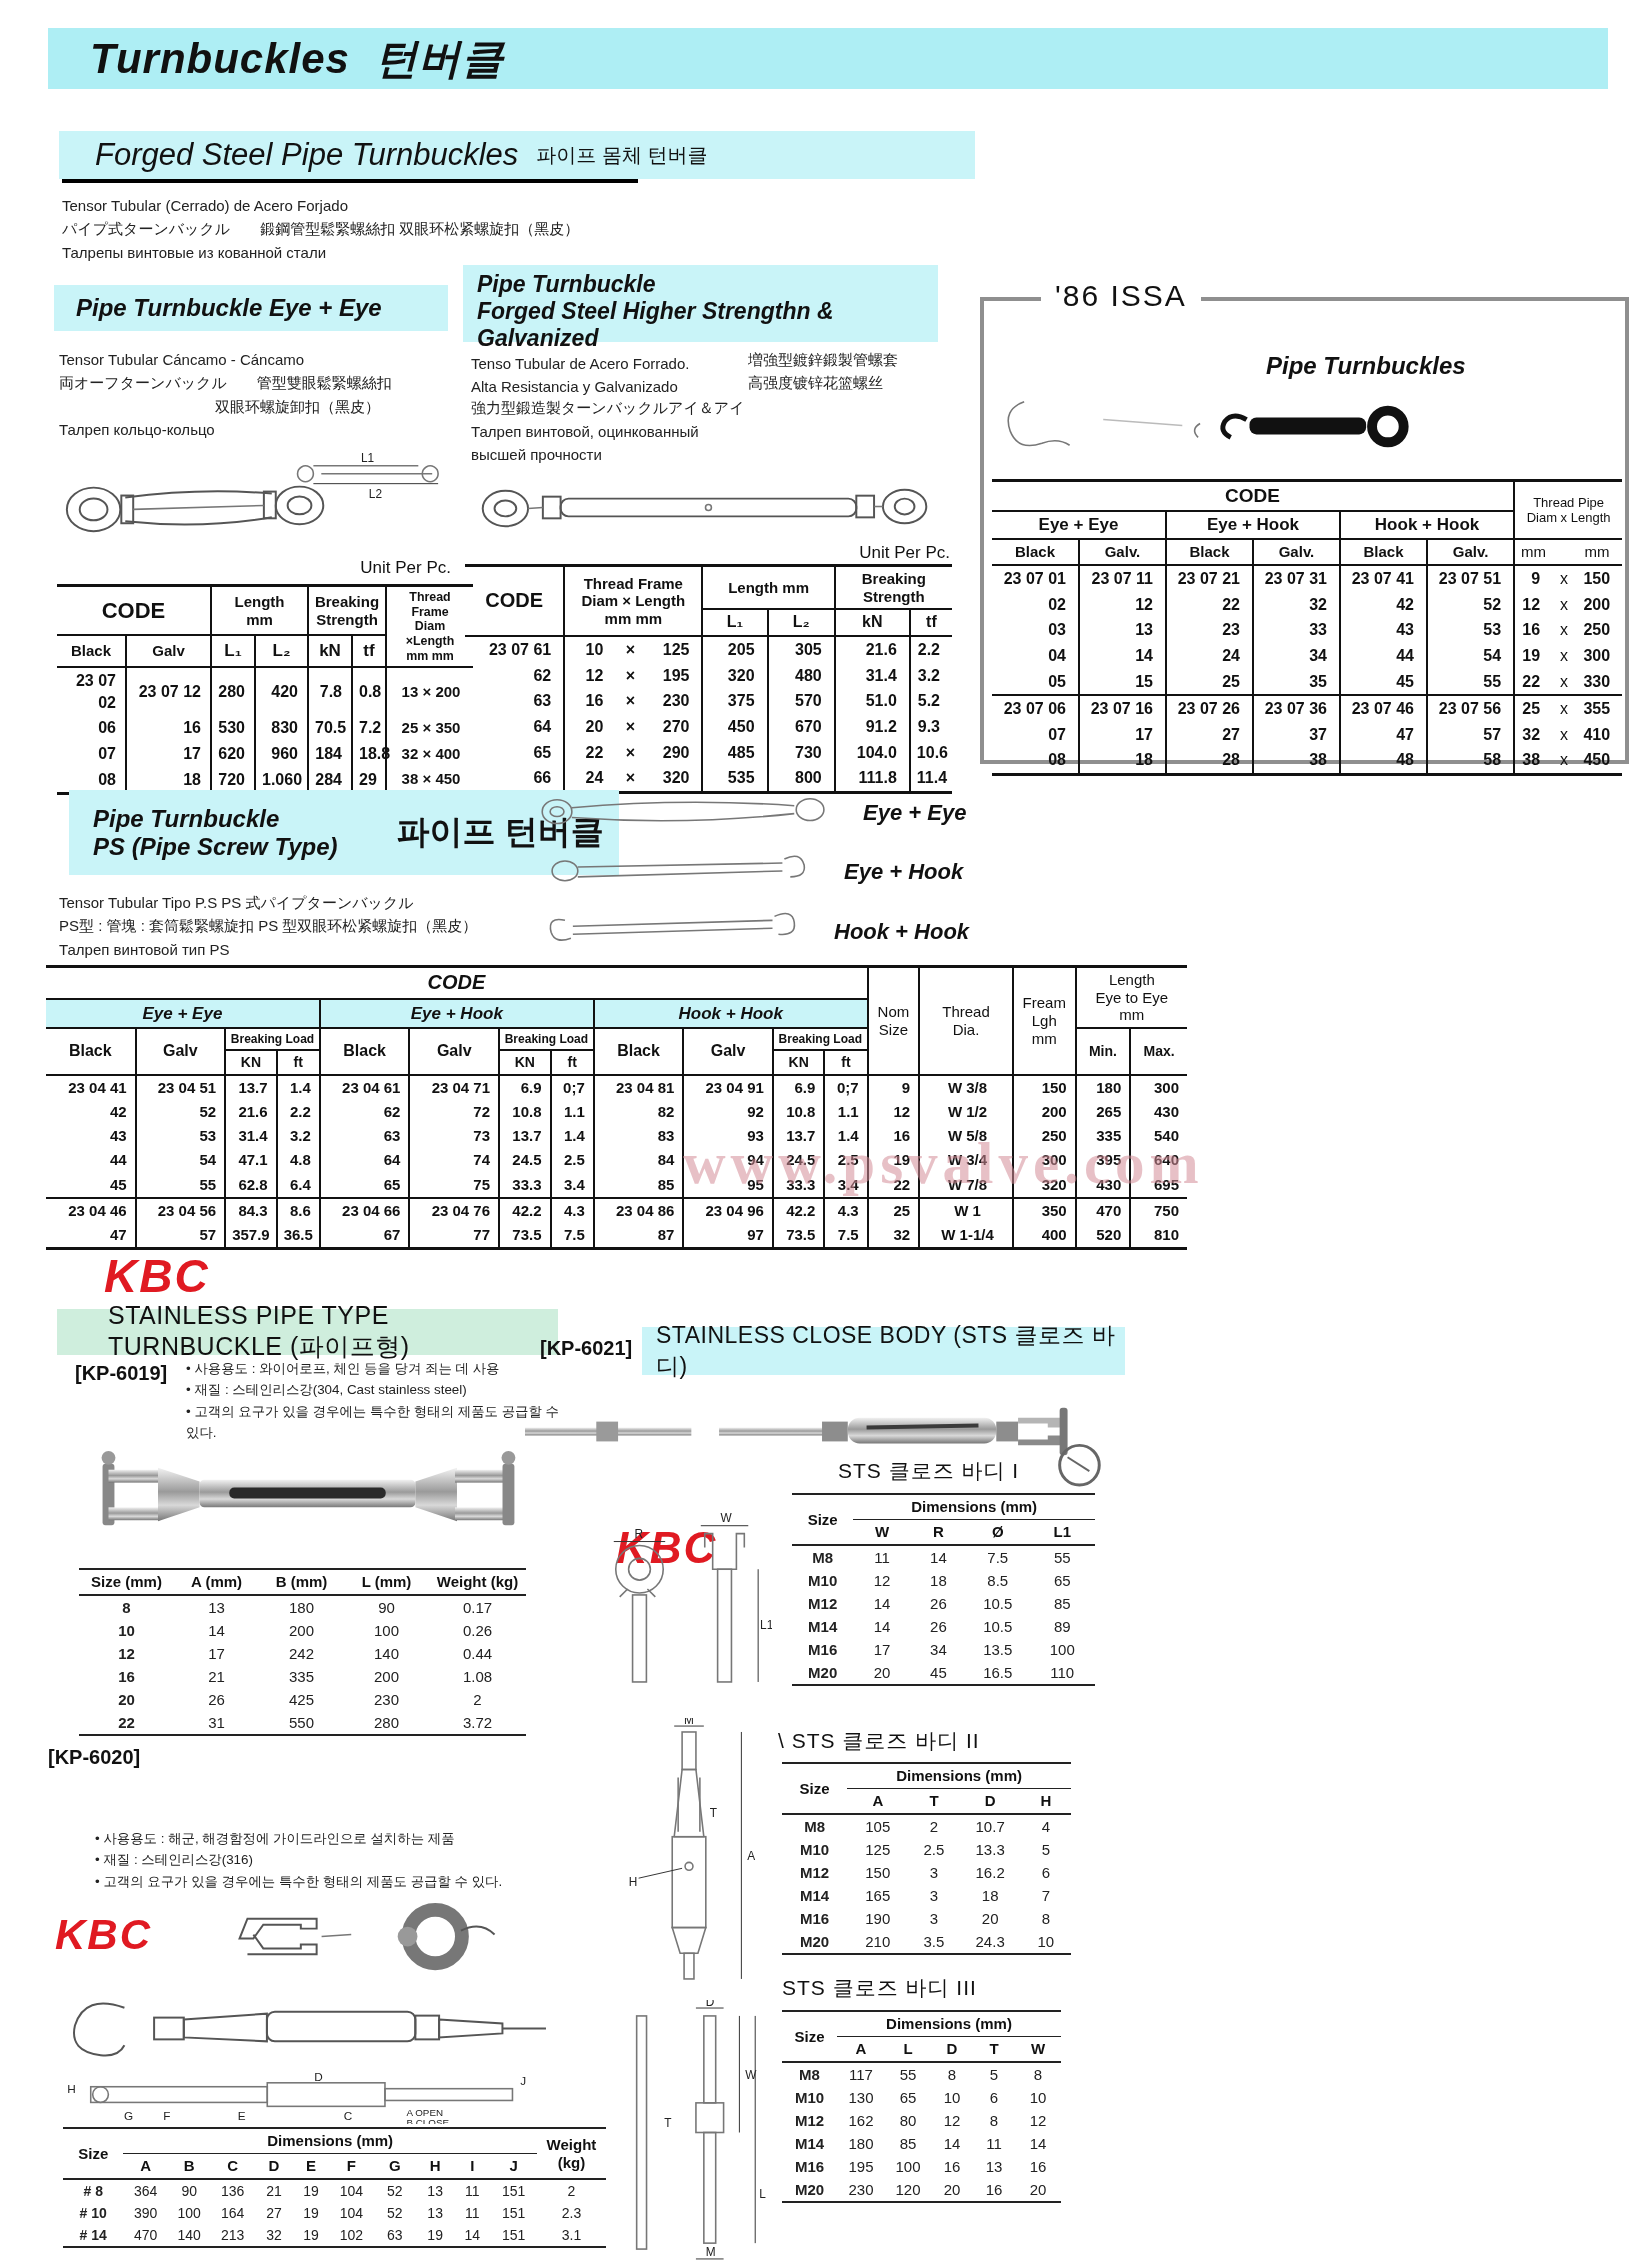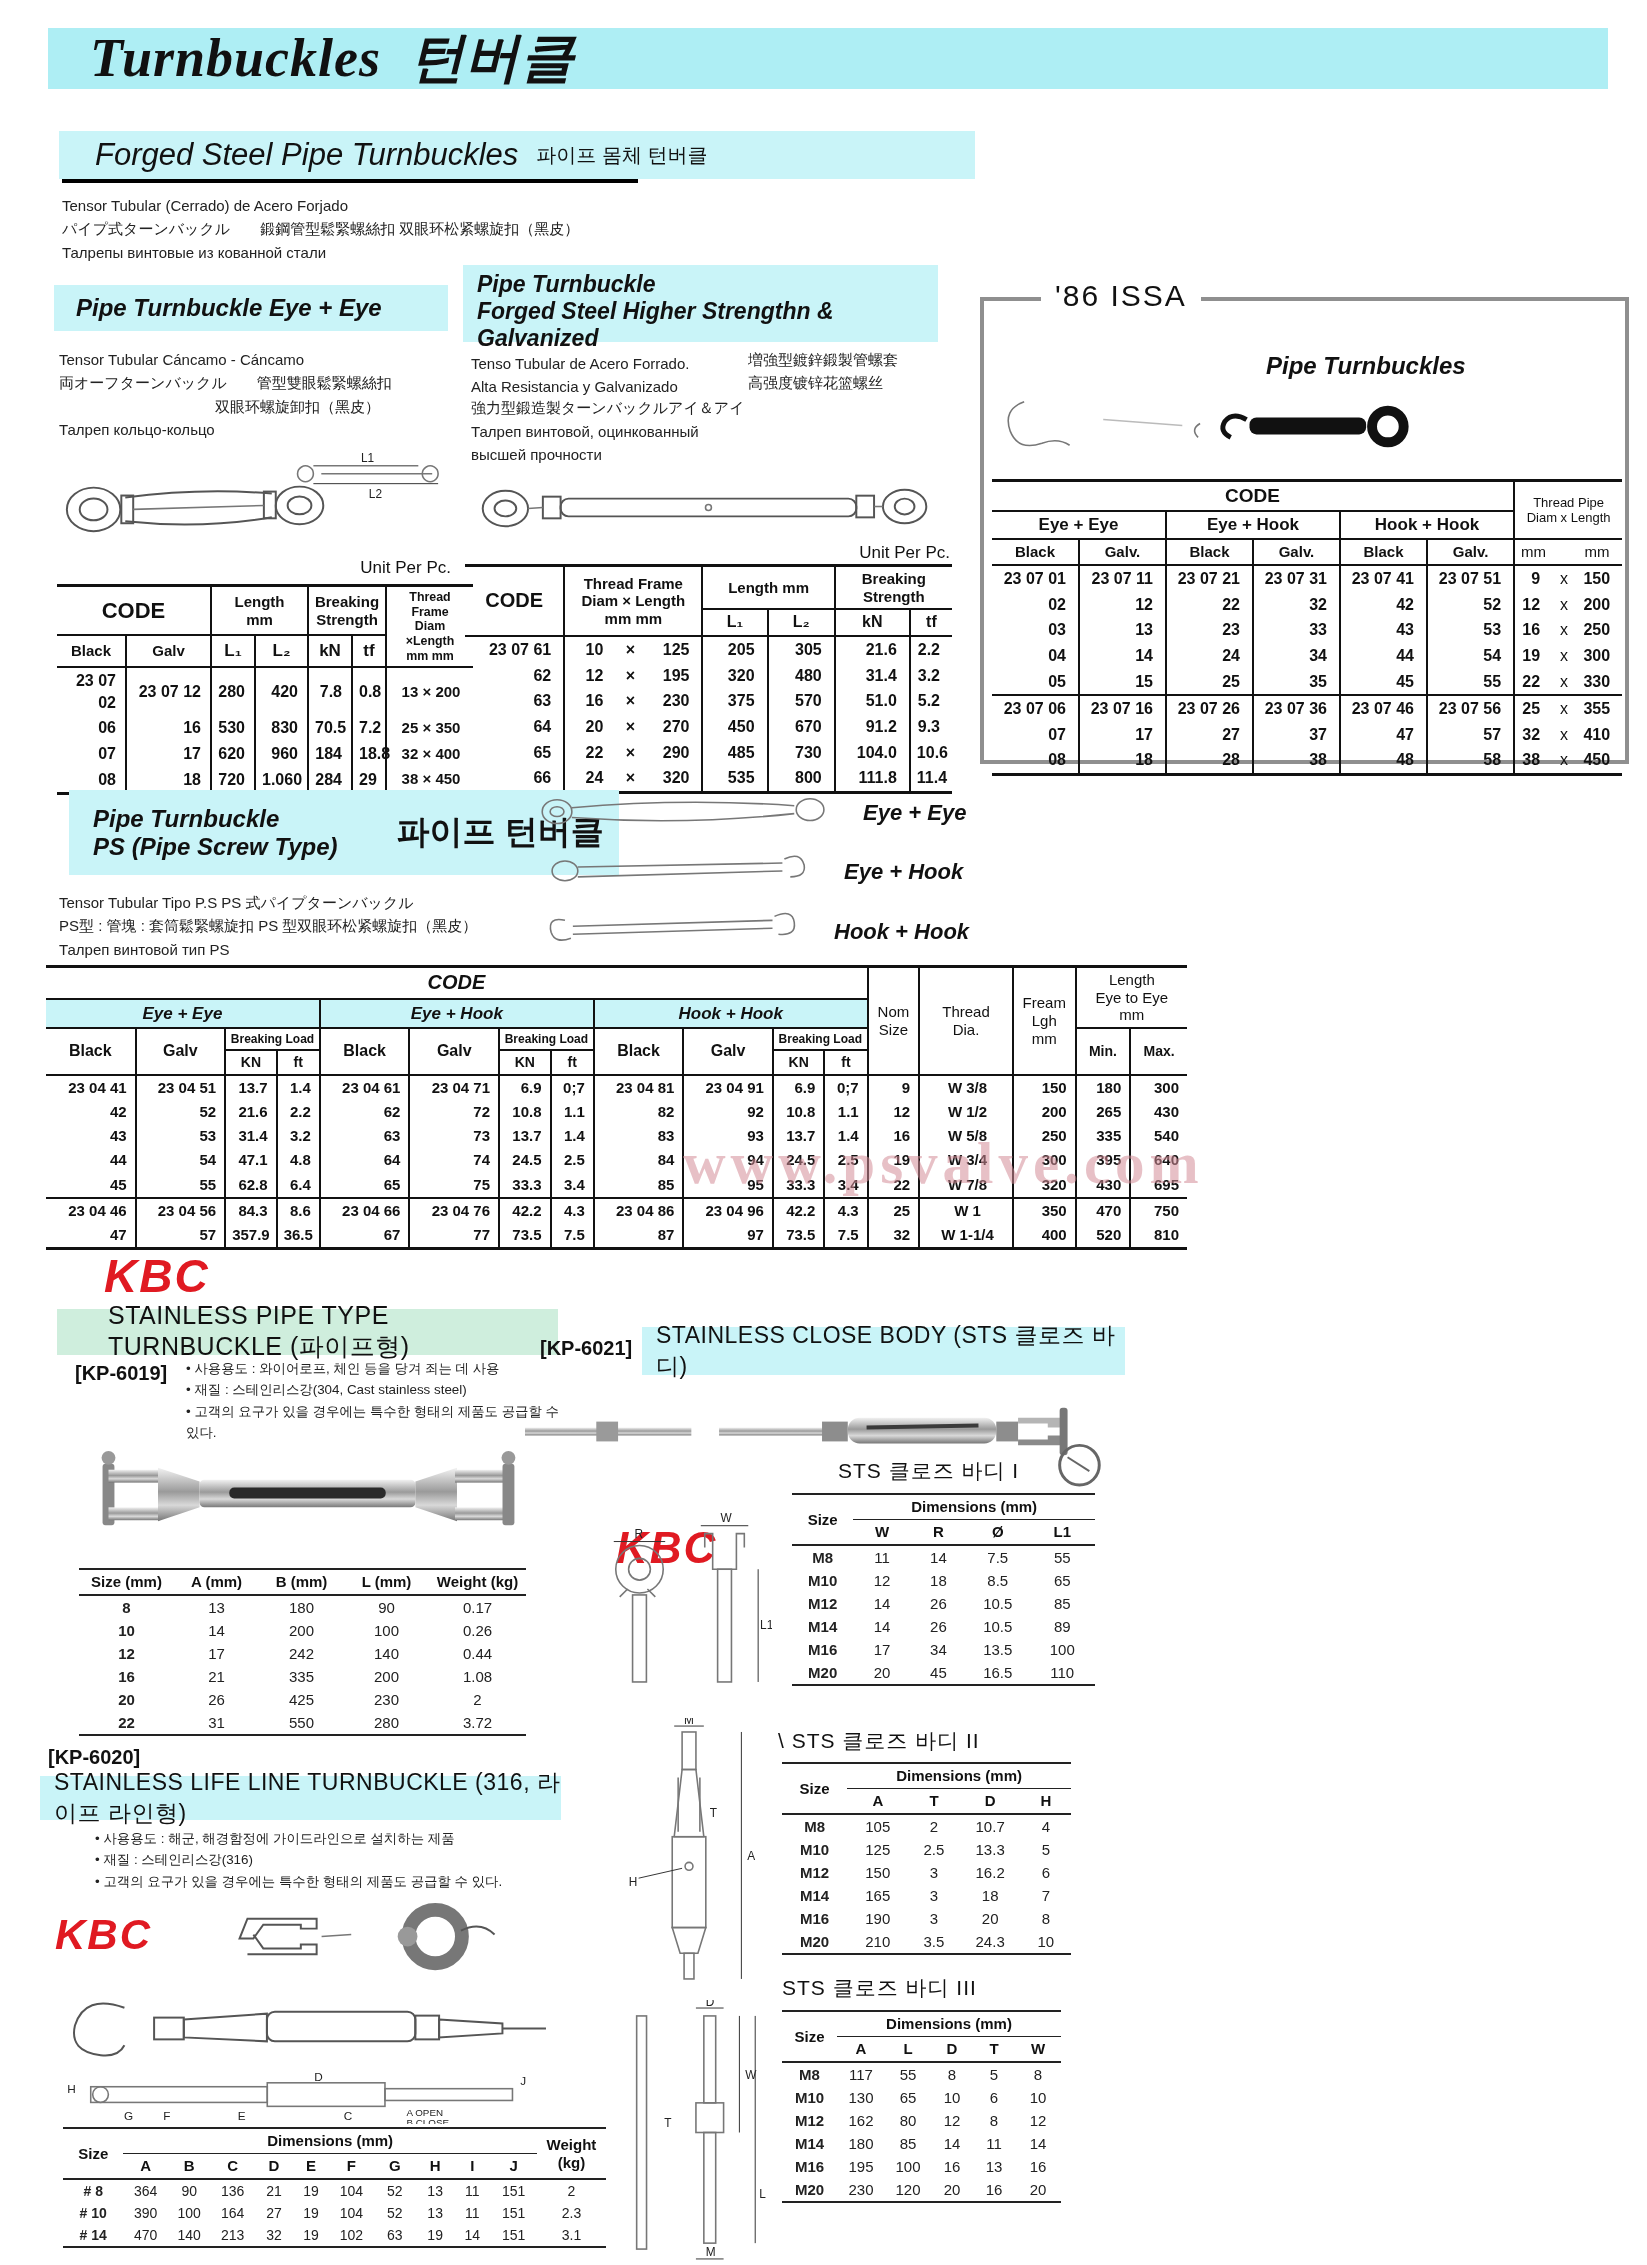--- a/index.html
+++ b/index.html
@@ -12,21 +12,21 @@
   *{margin:0;padding:0;box-sizing:border-box;}
   body{font-family:"Liberation Sans",sans-serif;color:var(--ink);background:#fff;}
   .page{position:relative;width:1647px;height:2265px;background:#fff;overflow:hidden;}
   .abs{position:absolute;}
   .it{font-style:italic;}
   .b{font-weight:bold;}
   .ml{white-space:pre-line;}
   .cyan{background:var(--accent-cyan-light);}
   
   .banner{background:var(--accent-cyan);display:flex;align-items:center;padding-left:42px;}
-  .banner .t{font-size:54px;font-weight:bold;font-style:italic;letter-spacing:1px;font-family:Liberation Serif, serif;}
+  .banner .t{font-size:42px;font-weight:bold;font-style:italic;letter-spacing:1px;}
   .sec-band{background:var(--accent-cyan-light);display:flex;align-items:center;padding-left:36px;gap:18px;}
   .sec-band .en{font-size:31px;font-weight:normal;font-style:italic;}
   .sec-band .kr{font-size:20px;font-weight:normal;}
   .underline{background:#000;}
   .small-head{background:var(--accent-cyan-light);display:flex;align-items:center;padding-left:22px;}
   .small-head .t{font-size:24px;font-weight:bold;font-style:italic;}
   .desc{font-size:15px;line-height:1.55;color:#222;}
   .unit{font-size:17px;text-align:right;}
   
   table.scan{border-collapse:collapse;table-layout:fixed;border-top:3px solid #111;border-bottom:3px solid #111;}
@@ -776,23 +776,20 @@
           <td style="font-weight: bold;">22</td>
           <td>31</td>
           <td>550</td>
           <td>280</td>
           <td>3.72</td>
         </tr>
       </tbody>
   </table>
 
   <div class="abs kp-code" style="left:48px;top:1746px;">[KP-6020]</div>
-  <div class="abs cyan-band2" style="left:40px;top:1776px;width:521px;height:44px;">
-    <span class="t">STAINLESS LIFE LINE TURNBUCKLE (316, 라이프 라인형)</span>
-  </div>
   <div class="abs bullets" style="left:95px;top:1828px;width:465px;">
     <div>• 사용용도 : 해군, 해경함정에 가이드라인으로 설치하는 제품</div>
     <div>• 재질 : 스테인리스강(316)</div>
     <div>• 고객의 요구가 있을 경우에는 특수한 형태의 제품도 공급할 수 있다.</div>
   </div>
   <div class="abs kbc-logo" style="left:55px;top:1911px;font-size:42px;">KBC</div>
   <svg class="abs" style="left:188px;top:1897px;" width="366" height="85" viewBox="0 0 370 86">
     <path class="sk" d="M60 22 h70 v10 h-16 v-4 h-38 l-10 14 h-14 z"></path>
     <path class="sk" d="M60 58 h70 v-10 h-16 v4 h-38 l-10 -14"></path>
     <line class="sk2" x1="135" y1="40" x2="165" y2="38"></line>

